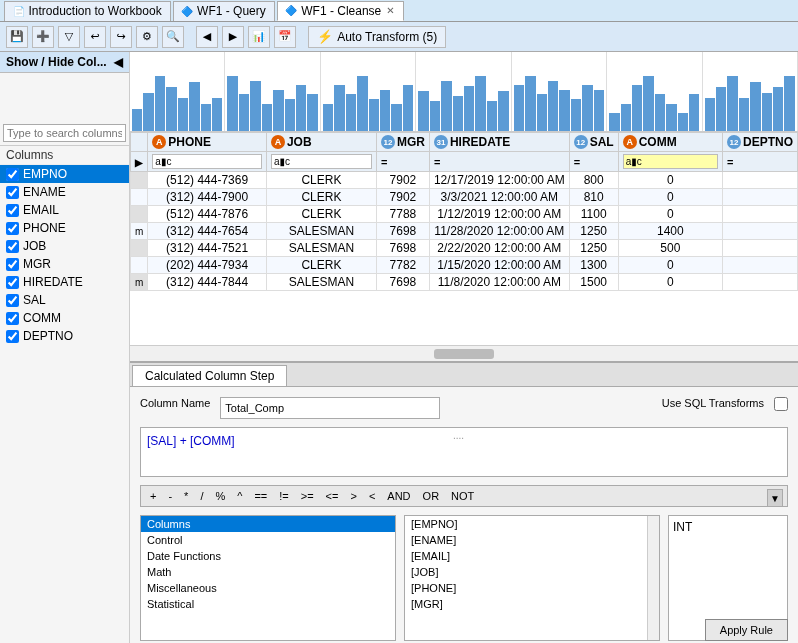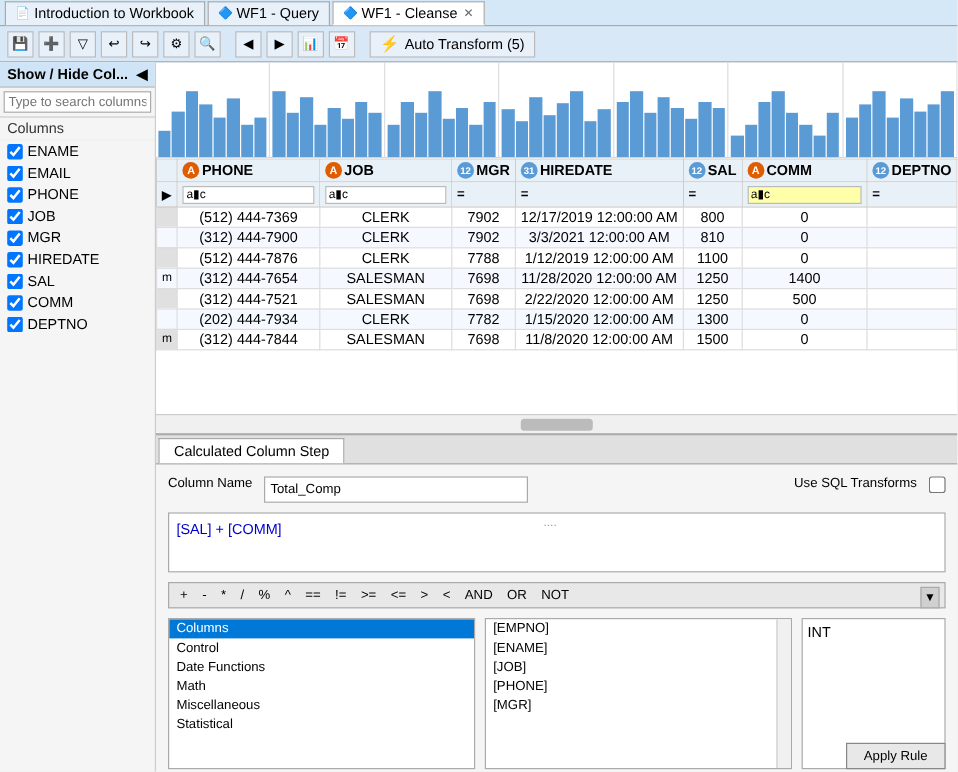--- a/index.html
+++ b/index.html
@@ -87,20 +87,21 @@
       font-size: 11px;
       font-weight: bold;
       border-bottom: 1px solid #bbb;
       display: flex;
       align-items: center;
       justify-content: space-between;
     }
     .sidebar-search {
       padding: 3px;
       border-bottom: 1px solid #ccc;
+      margin-top: 48px;
     }
     .sidebar-search input {
       width: 100%;
       height: 18px;
       border: 1px solid #aaa;
       padding: 1px 3px;
       font-size: 11px;
       background: #fff;
       color: #999;
     }
@@ -460,20 +461,24 @@
       <span>Show / Hide Col...</span>
       <span style="cursor:pointer">◀</span>
     </div>
     <div class="sidebar-search">
       <input type="text" placeholder="Type to search columns" style="">
     </div>
     <div class="sidebar-columns-label">
       <span>Columns</span>
     </div>
     <div id="sidebar-items">
+        <div class="sidebar-item selected">
+          <input type="checkbox" checked="" style="">
+          <span>EMPNO</span>
+        </div>
         <div class="sidebar-item">
           <input type="checkbox" checked="" style="">
           <span>ENAME</span>
         </div>
         <div class="sidebar-item">
           <input type="checkbox" checked="" style="">
           <span>EMAIL</span>
         </div>
         <div class="sidebar-item">
           <input type="checkbox" checked="" style="">
@@ -775,20 +780,21 @@
                 <div class="list-panel-item">Control</div>
                 <div class="list-panel-item">Date Functions</div>
                 <div class="list-panel-item">Math</div>
                 <div class="list-panel-item">Miscellaneous</div>
                 <div class="list-panel-item">Statistical</div>
               </div>
             <div class="list-with-scroll">
               <div class="list-inner" id="columns-list-inner">
                   <div class="list-panel-item">[EMPNO]</div>
                   <div class="list-panel-item">[ENAME]</div>
+                  <div class="list-panel-item">[EMAIL]</div>
                   <div class="list-panel-item">[JOB]</div>
                   <div class="list-panel-item">[PHONE]</div>
                   <div class="list-panel-item">[MGR]</div>
                 </div>
               <div class="list-scrollbar"></div>
             </div>
             <div class="int-panel">
               <span>INT</span>
             </div>
           </div>

